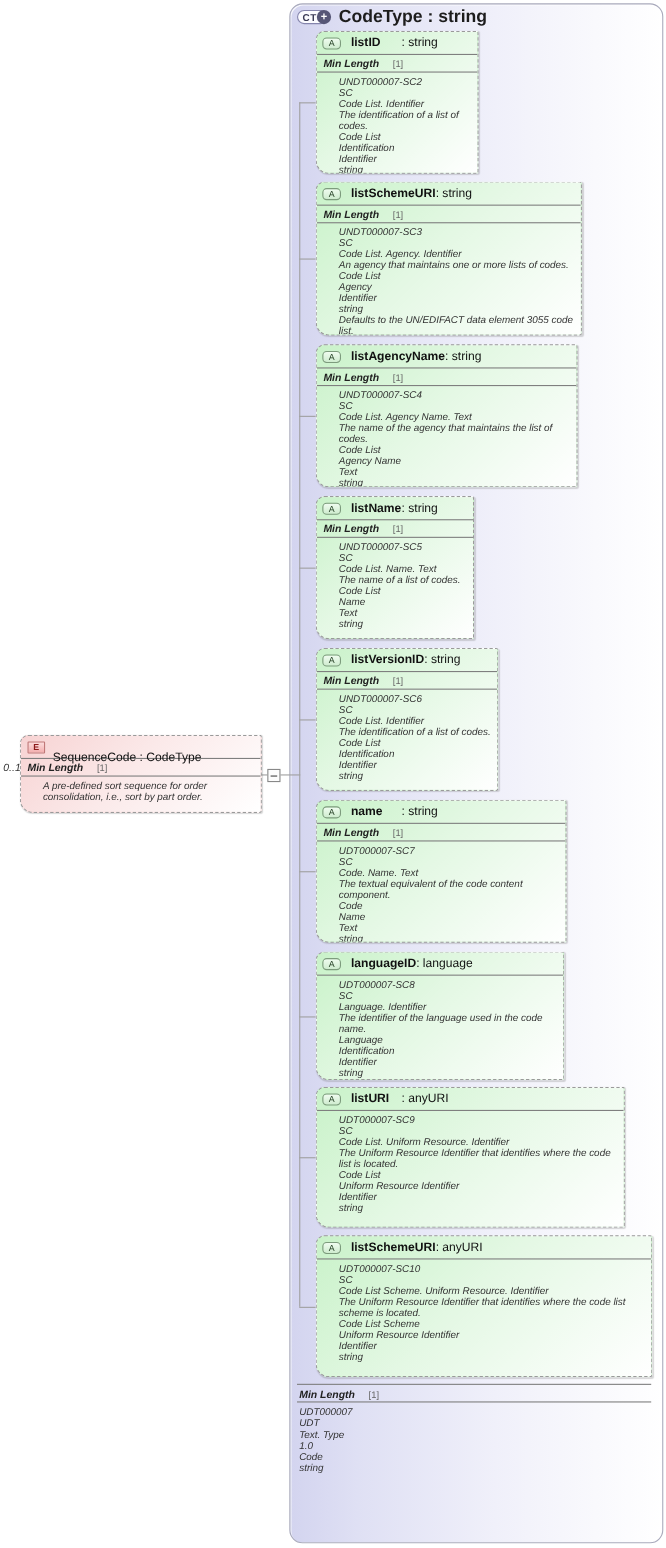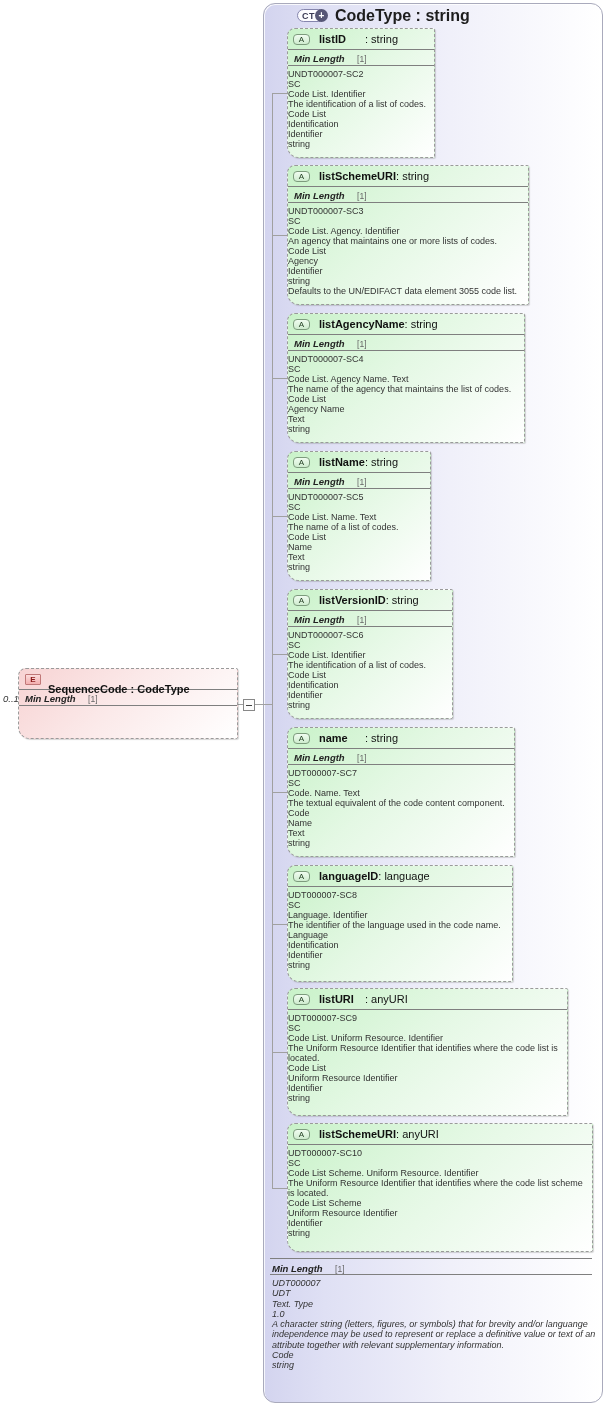--- a/index.html
+++ b/index.html
@@ -5,21 +5,21 @@
   html,body{margin:0;padding:0;background:#ffffff;}
   body{width:605px;height:1407px;position:relative;font-family:"Liberation Sans",sans-serif;overflow:hidden;}
 
   
   .ct-box{
     position:absolute;left:263px;top:3px;width:340px;height:1400px;
     border:1px solid #a9aabc;border-radius:12px;box-sizing:border-box;
     background:linear-gradient(to right,#d3d4ef 0%,#dfe0f4 18%,#f0f0fa 55%,#ffffff 100%);
     box-shadow:inset 1px 1px 0 rgba(255,255,255,.8);
   }
-  .ct-header{position:absolute;left:6px;top:4px;display:flex;align-items:center;height:15px;margin-left:27px;}
+  .ct-header{position:absolute;left:6px;top:4px;display:flex;align-items:center;height:15px;}
   .ct-icon{
     display:inline-flex;align-items:center;justify-content:center;
     height:13px;padding:0 9px 0 4px;border:1px solid #8585ad;border-radius:7px;
     background:#fbfbff;font-size:9px;font-weight:bold;color:#3a3a55;letter-spacing:.5px;
     box-sizing:border-box;
   }
   .ct-plus{
     display:inline-flex;align-items:center;justify-content:center;
     width:13px;height:13px;border-radius:50%;background:#565676;color:#ffffff;
     font-size:10px;font-weight:bold;margin-left:-10px;line-height:1;
@@ -38,37 +38,37 @@
     width:17px;height:11px;flex:0 0 17px;border:1px solid #7d9b7d;border-radius:4px;
     background:linear-gradient(#f0fcf0,#cfeccf);
     font-size:8px;color:#1e3a1e;display:inline-flex;align-items:center;justify-content:center;
     margin-right:9px;box-sizing:border-box;
   }
   .attr-name{font-size:11px;font-weight:bold;color:#111;min-width:46px;display:inline-block;white-space:nowrap;}
   .attr-type{font-size:11px;font-weight:normal;color:#111;white-space:nowrap;}
   .facet-row{height:15px;line-height:14px;padding-left:6px;border-bottom:1px solid #7f7f7f;white-space:nowrap;}
   .facet-name{font-size:9.5px;font-weight:bold;font-style:italic;color:#222;}
   .facet-value{font-size:8.5px;color:#666;margin-left:8px;}
-  .docs{padding:3px 2px 0 0;font-size:9px;color:#333;line-height:10px;}
+  .docs{padding:3px 2px 0 20px;font-size:9px;font-style:italic;color:#333;line-height:10px;}
 
   
   .el-box{
     position:absolute;left:18px;top:668px;width:220px;height:71px;box-sizing:border-box;
     border:1px dashed #9a9a9a;border-radius:8px 2px 2px 12px;
     background:linear-gradient(135deg,#f7d3d3 0%,#fbe9e9 45%,#ffffff 100%);
     box-shadow:1px 1px 1px rgba(110,110,110,.28);overflow:hidden;
   }
   .el-header{display:flex;align-items:center;height:20px;padding-left:6px;border-bottom:1px solid #7f7f7f;}
   .e-icon{
     width:16px;height:11px;flex:0 0 16px;border:1px solid #c07878;border-radius:1px;
     background:linear-gradient(#fbdcdc,#f3afaf);
     font-size:8px;font-weight:bold;color:#8b1a1a;display:inline-flex;align-items:center;justify-content:center;
     margin-right:7px;box-sizing:border-box;
   }
-  .el-title{font-size:11px;font-weight:bold;color:#111;white-space:nowrap;margin-top:20px;}
+  .el-title{font-size:11px;font-weight:normal;color:#111;white-space:nowrap;margin-top:20px;}
 
   .cardinality{position:absolute;left:3px;top:693px;font-size:9.5px;font-style:italic;color:#333;}
 
   
   .conn{position:absolute;background:#a0a0a0;}
   .minus-box{
     position:absolute;left:243px;top:699px;width:12px;height:12px;box-sizing:border-box;
     border:1px solid #888;background:#fcfcfc;display:flex;align-items:center;justify-content:center;
   }
   .minus-box::after{content:"";width:6px;height:1px;background:#444;}
@@ -95,21 +95,20 @@
   </div>
   <div class="ct-bottom-facet">
     <span class="facet-name">Min Length</span>
     <span class="facet-value">[1]</span>
   </div>
   <div class="ct-bottom-docs">
       <div>UDT000007</div>
       <div>UDT</div>
       <div>Text. Type</div>
       <div>1.0</div>
-      <div>A character string (letters, figures, or symbols) that for brevity and/or languange independence may be used to represent or replace a definitive value or text of an attribute together with relevant supplementary information.</div>
       <div>Code</div>
       <div>string</div>
     </div>
 </div>
 
 <div class="conn" style="left:237px;top:704px;width:36px;height:1px;"></div>
 <div class="conn" style="left:272px;top:93px;width:1px;height:1095px;"></div>
 
 <div id="attr-layer">
     <div class="conn" style="left: 272px; top: 93px; width: 15px; height: 1px;"></div>
@@ -307,15 +306,18 @@
 <div class="cardinality">0..1</div>
 <div class="el-box">
   <div class="el-header">
     <span class="e-icon">E</span>
     <span class="el-title">SequenceCode : CodeType</span>
   </div>
   <div class="facet-row">
     <span class="facet-name">Min Length</span>
     <span class="facet-value">[1]</span>
   </div>
+  <div class="docs">
+      <div>A pre-defined sort sequence for order consolidation, i.e., sort by part order.</div>
+    </div>
 </div>
 
 <div class="minus-box"></div>
 
 </body></html>

